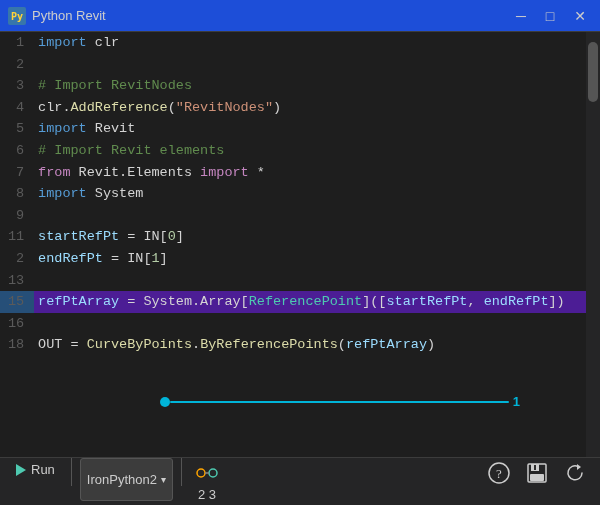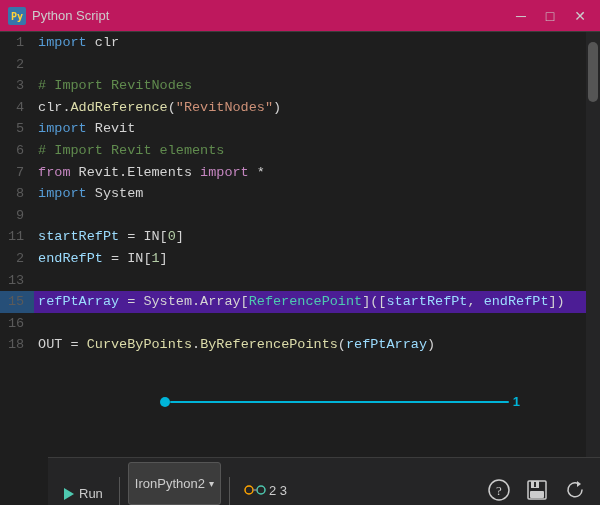--- a/index.html
+++ b/index.html
@@ -8,21 +8,21 @@
       height: 505px;
       background: #1e1e1e;
       font-family: 'Consolas', 'Courier New', monospace;
       overflow: hidden;
     }
 
     
     .title-bar {
       display: flex;
       align-items: center;
-      background: #be185d;
+      background: #1d4ed8;
       height: 32px;
       padding: 0 8px;
       border-bottom: 1px solid #3c3c3c;
     }
     .title-bar-icon {
       width: 18px;
       height: 18px;
       margin-right: 6px;
       flex-shrink: 0;
     }
@@ -139,24 +139,23 @@
     
     .toolbar {
       position: absolute;
       bottom: 0;
       left: 0;
       right: 0;
       height: 48px;
       background: #252526;
       border-top: 1px solid #3c3c3c;
       display: flex;
-      align-items: flex-end;
+      align-items: flex-start;
       padding: 0 8px;
       gap: 4px;
-      margin-left: 48px;
     }
 
     .run-btn {
       display: flex;
       align-items: center;
       gap: 5px;
       background: none;
       border: none;
       color: #cccccc;
       font-size: 13px;
@@ -208,40 +207,41 @@
 
     .node-count {
       display: flex;
       align-items: center;
       gap: 3px;
       color: #cccccc;
       font-size: 13px;
       font-family: 'Segoe UI', Arial, sans-serif;
       padding: 4px 6px;
       cursor: pointer;
+      flex-direction: column;
     }
 
     .divider {
       width: 1px;
       height: 28px;
       background: #555;
       margin: 0 4px;
     }
   </style>
 </head>
 <body>
 
 <div class="title-bar">
   <div class="title-bar-icon">
     <svg viewBox="0 0 18 18" xmlns="http://www.w3.org/2000/svg">
       <rect width="18" height="18" fill="#3776AB" rx="2"></rect>
       <text x="3" y="13" font-size="10" font-family="monospace" font-weight="bold" fill="#FFD43B">Py</text>
     </svg>
   </div>
-  <span class="title-bar-text">Python Script</span>
+  <span class="title-bar-text">Python Revit</span>
   <div class="title-bar-controls">
     <button class="title-bar-btn">─</button>
     <button class="title-bar-btn">□</button>
     <button class="title-bar-btn close">✕</button>
   </div>
 </div>
 
 <div class="code-area" style="position:relative;">
   <table class="code-table">
     <tbody>

